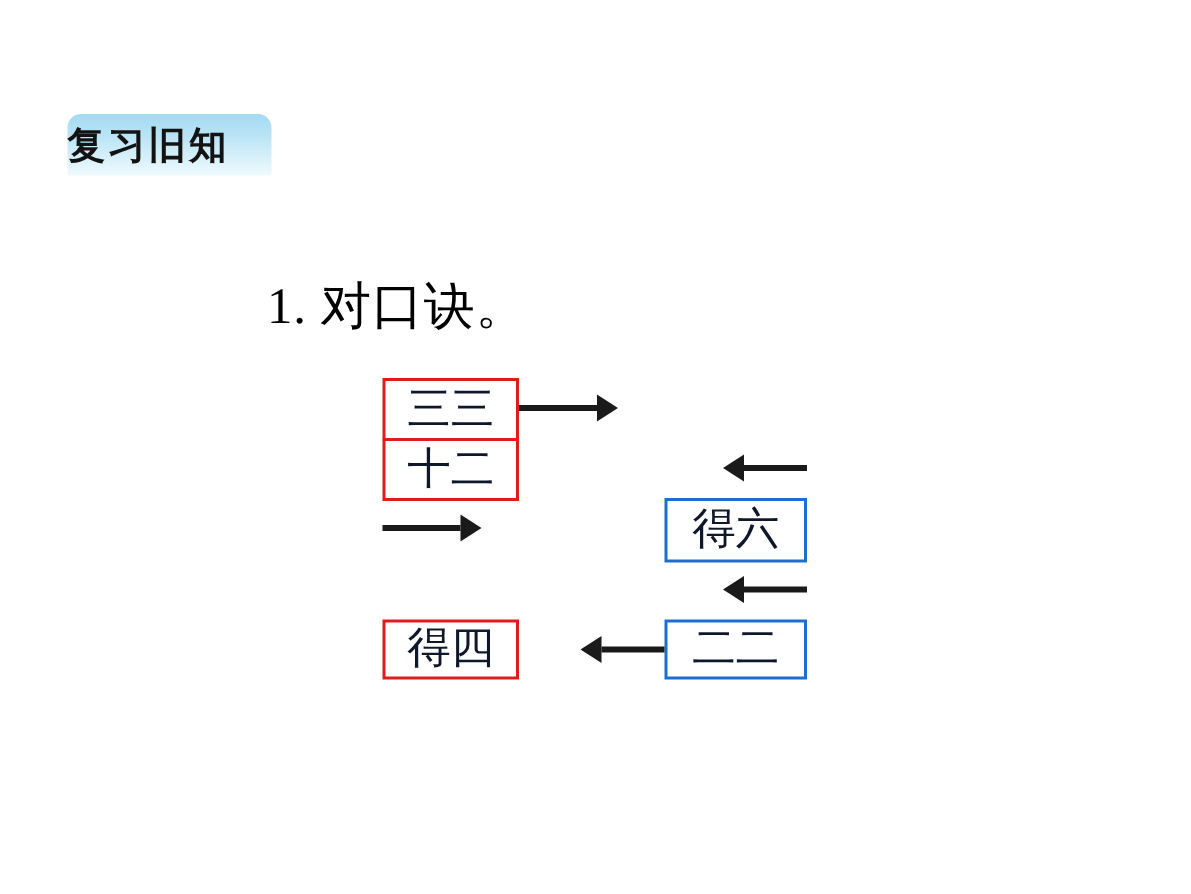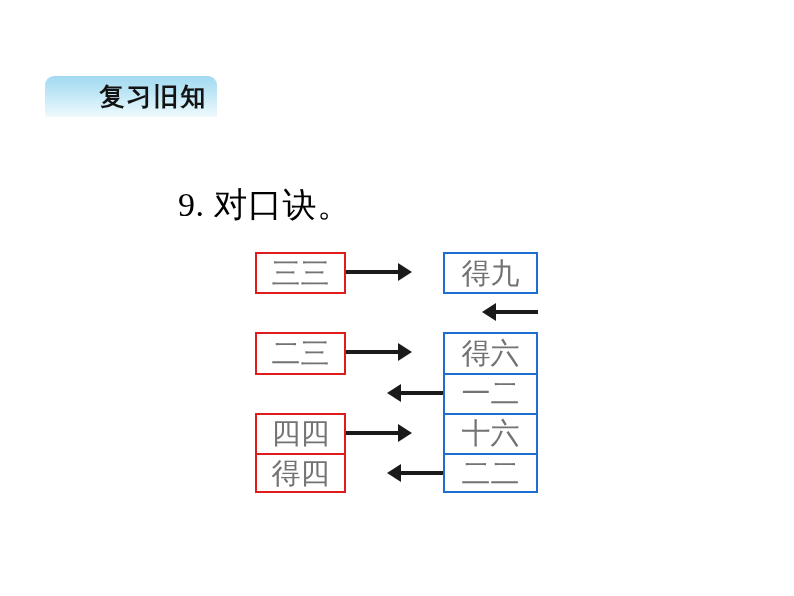--- a/index.html
+++ b/index.html
@@ -13,29 +13,27 @@
     font-family: "Liberation Serif", "DejaVu Serif", serif;
     overflow: hidden;
     position: relative;
   }
 
   
   .section-badge {
     position: absolute;
     left: 45px;
     top: 76px;
-    width: 172px;
+    width: 136px;
     height: 41px;
     border-radius: 9px 9px 0 0;
     background: linear-gradient(to bottom, #a3daf1 0%, #b9e4f5 35%, #d6f0fa 70%, #f0fafd 100%);
     display: flex;
     align-items: center;
-    justify-content: center;
     box-sizing: border-box;
-    padding-left: 45px;
   }
   .section-badge-label {
     font-family: "DejaVu Sans", "Liberation Sans", sans-serif;
     font-size: 25px;
     font-weight: bold;
     color: #131313;
     letter-spacing: 2px;
     line-height: 1;
     white-space: nowrap;
   }
@@ -66,21 +64,21 @@
   }
   .cell {
     width: 91px;
     box-sizing: border-box;
     display: flex;
     align-items: center;
     justify-content: center;
     background: #ffffff;
     font-size: 29px;
     line-height: 1;
-    color: #737373;
+    color: #0f172a;
     letter-spacing: 0px;
     text-align: center;
   }
   .cell-left {
     border: 2px solid #e01b1b;
     margin-bottom: -2px;
   }
   .cell-right {
     width: 95px;
     border: 2px solid #1c6fd0;
@@ -132,60 +130,51 @@
     border-right: 14px solid #1a1a1a;
   }
 </style>
 </head>
 <body>
 
 <div class="section-badge">
   <span class="section-badge-label">复习旧知</span>
 </div>
 
-<div class="question-title">9. 对口诀。</div>
+<div class="question-title">1. 对口诀。</div>
 
 <div class="match-area">
 
   <div class="match-row">
     <div class="cell cell-left">三三</div>
     <div class="arrow-cell">
       <span class="arrow arrow-right"></span>
     </div>
-    <div class="cell cell-right">得九</div>
   </div>
 
   <div class="match-row">
+    <div class="cell cell-left">十二</div>
     <div class="arrow-cell">
       <span class="arrow arrow-left"></span>
     </div>
   </div>
 
   <div class="match-row">
-    <div class="cell cell-left">二三</div>
     <div class="arrow-cell">
       <span class="arrow arrow-right"></span>
     </div>
     <div class="cell cell-right">得六</div>
   </div>
 
   <div class="match-row">
     <div class="arrow-cell">
       <span class="arrow arrow-left"></span>
     </div>
-    <div class="cell cell-right">一二</div>
   </div>
 
-  <div class="match-row">
-    <div class="cell cell-left">四四</div>
-    <div class="arrow-cell">
-      <span class="arrow arrow-right"></span>
-    </div>
-    <div class="cell cell-right">十六</div>
-  </div>
 
   <div class="match-row">
     <div class="cell cell-left">得四</div>
     <div class="arrow-cell">
       <span class="arrow arrow-left"></span>
     </div>
     <div class="cell cell-right">二二</div>
   </div>
 
 

